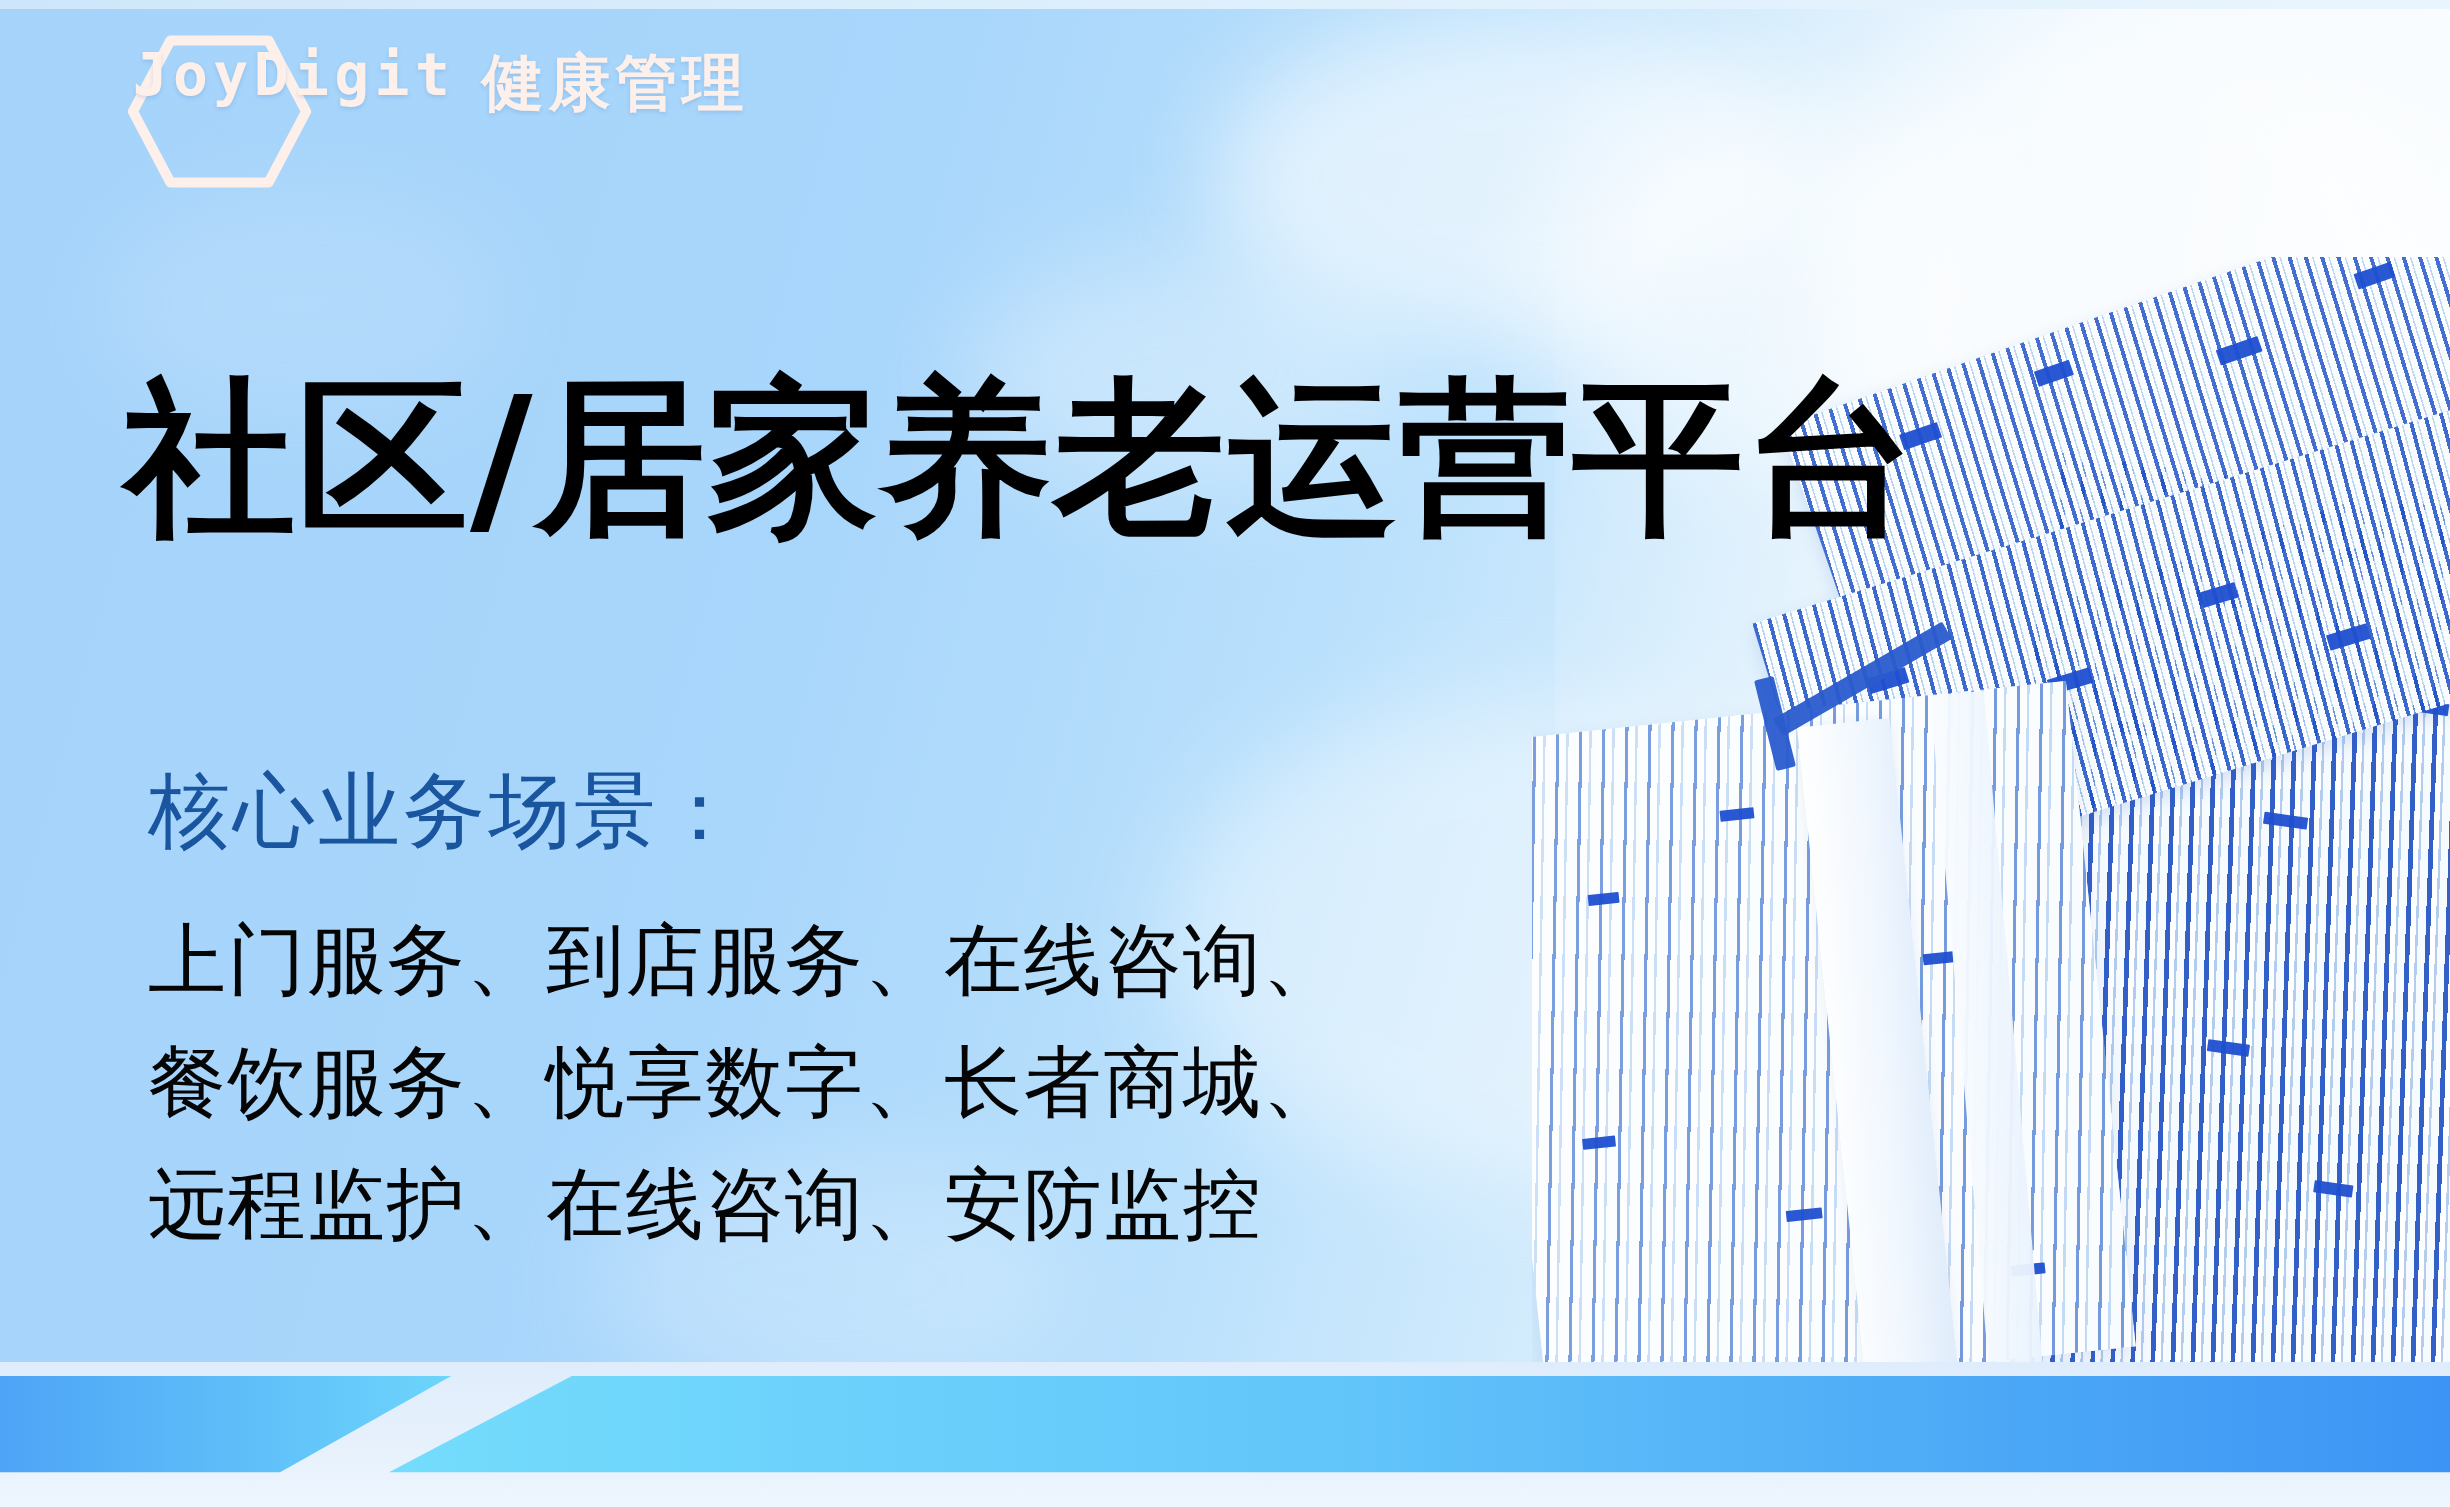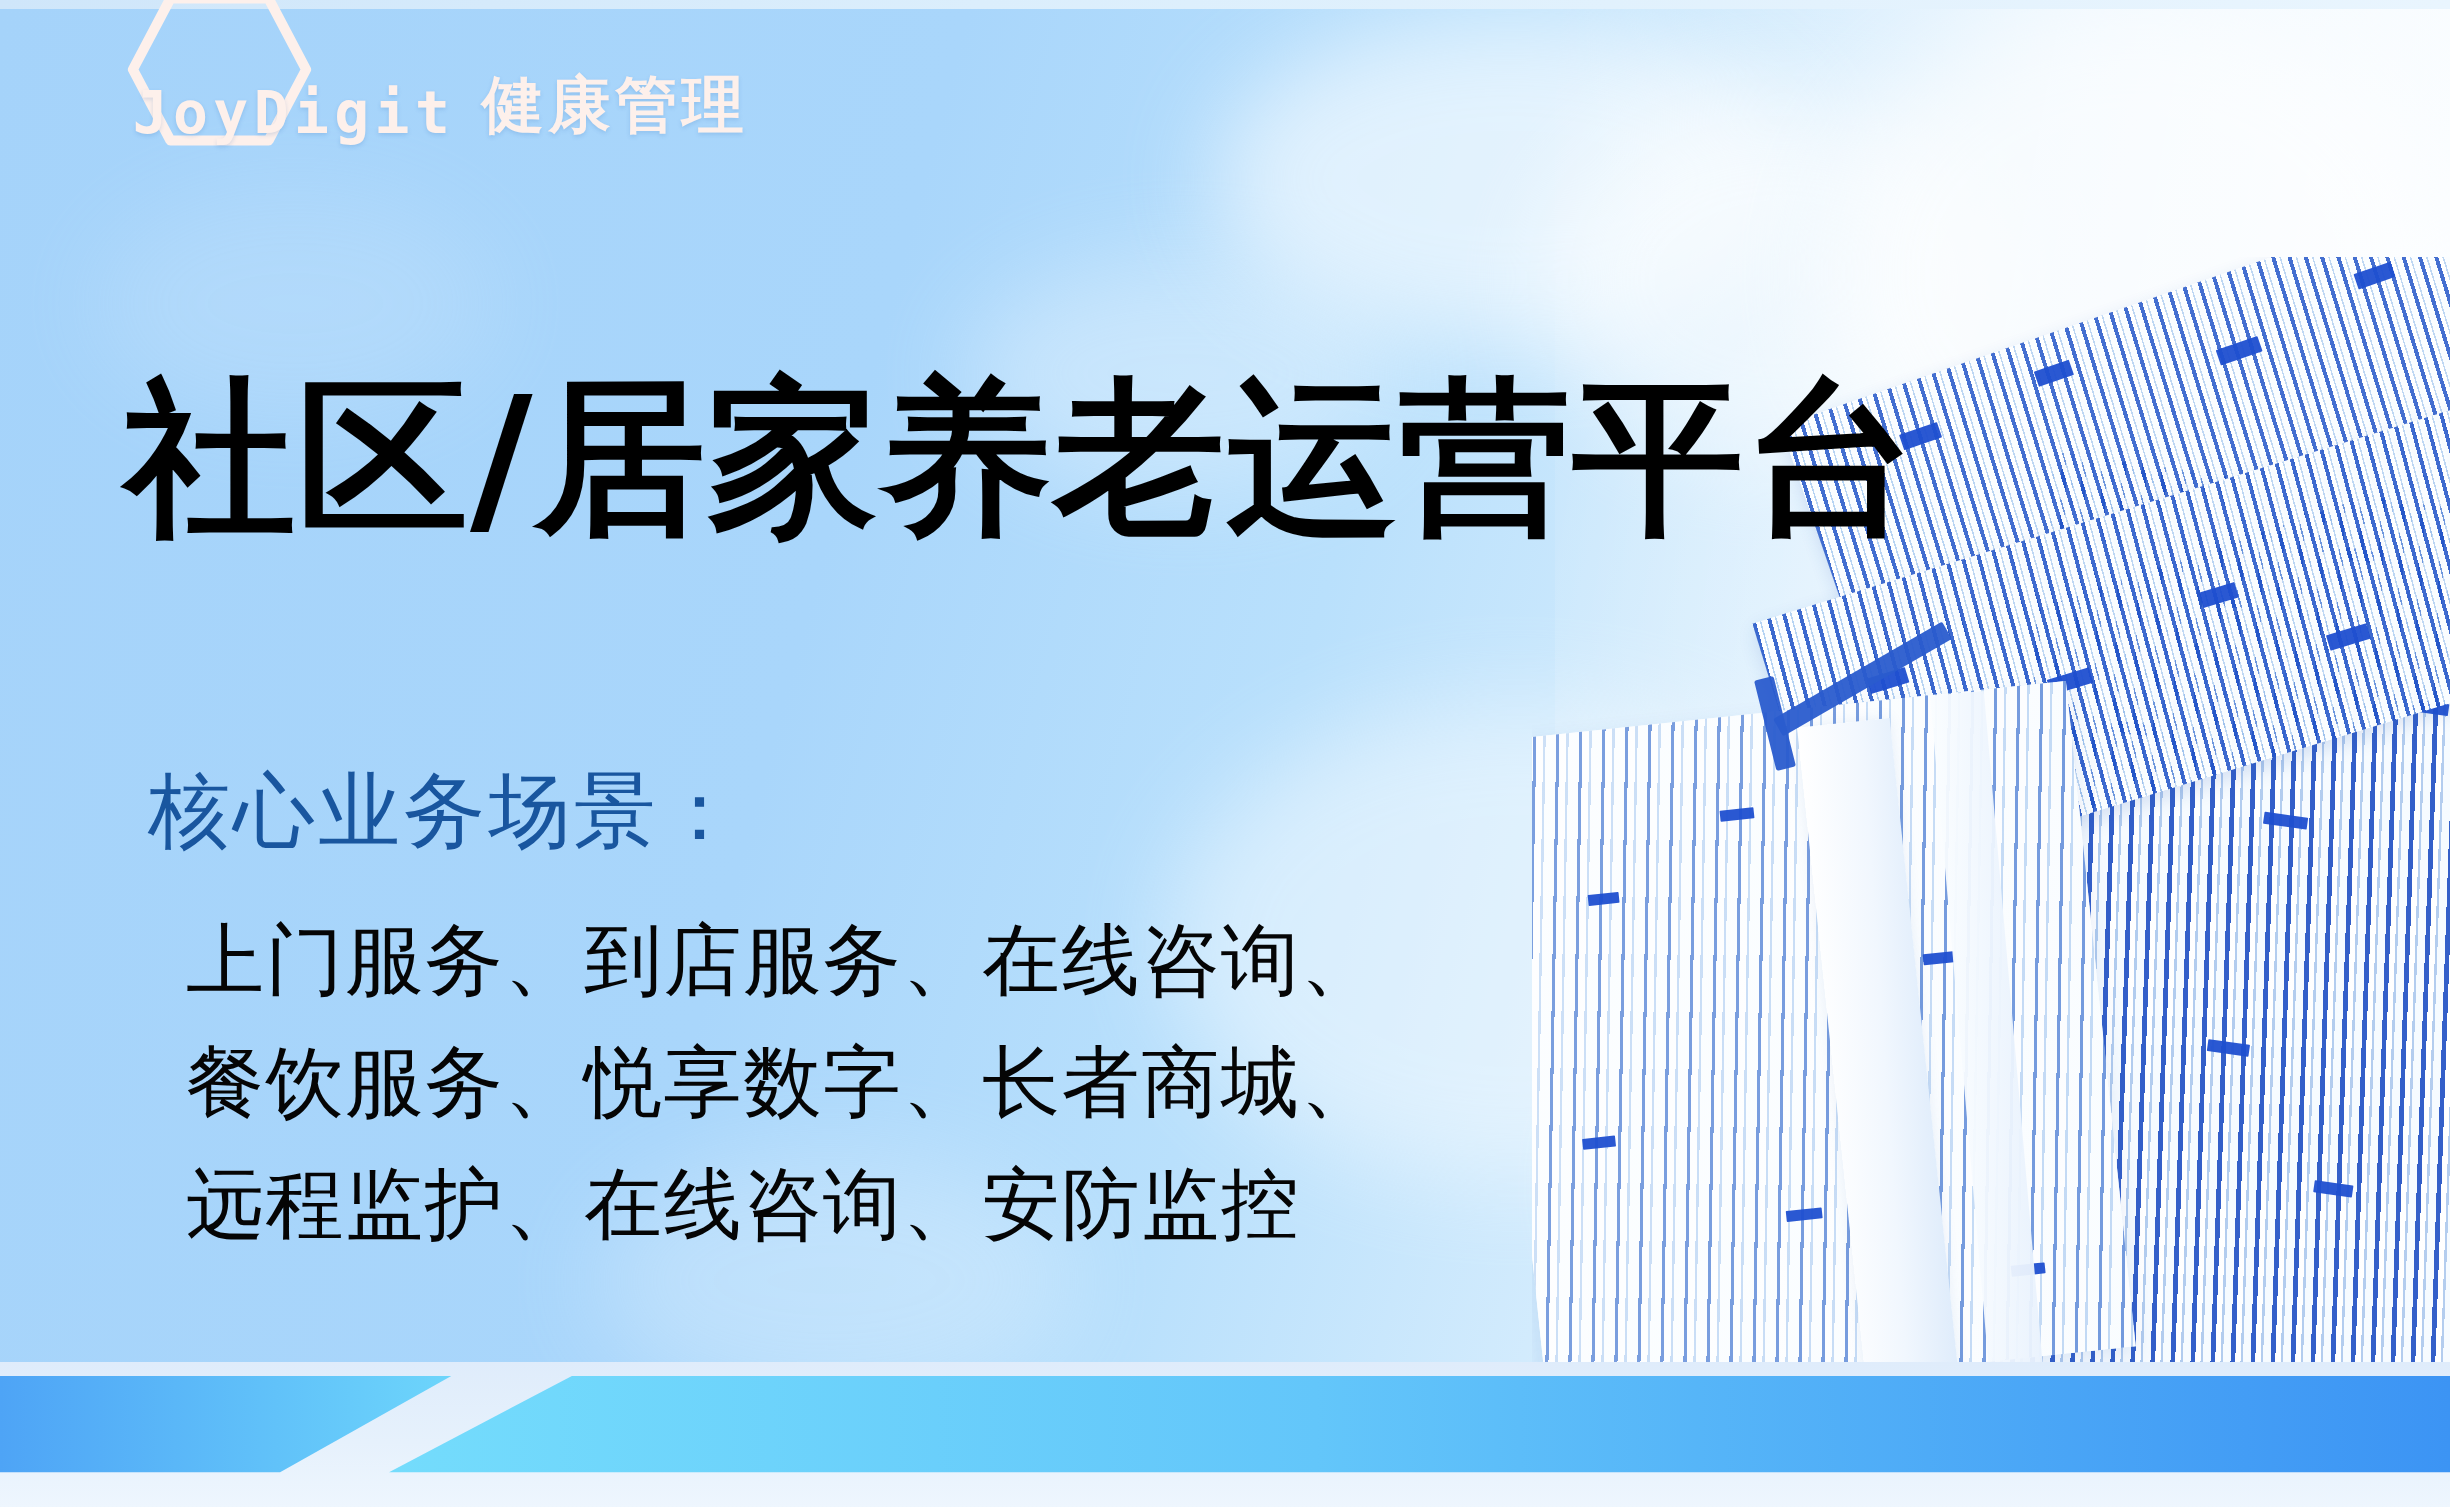--- a/index.html
+++ b/index.html
@@ -89,21 +89,21 @@
   .mullion2{position:absolute;left:459px;top:436px;width:54px;height:700px;
     transform:rotate(-5deg);transform-origin:0% 100%;
     background:linear-gradient(92deg,#fafdff 0%,#e9f2fd 100%);opacity:.95;}
   
   .bracket{position:absolute;left:233px;top:412px;width:195px;height:20px;
     background:#2a5ccd;transform:rotate(-30deg);border-radius:2.3px;opacity:.95;}
   .bracket2{position:absolute;left:233px;top:420px;width:20px;height:93px;
     background:#2a5ccd;transform:rotate(-14deg);border-radius:2.3px;opacity:.95;}
 
   
-  .logo{position:absolute;left:131px;top:54px;height:93px;display:flex;align-items:flex-end;z-index:40;}
+  .logo{position:absolute;left:131px;top:41px;height:93px;display:flex;align-items:flex-start;z-index:40;}
   .logo-mark{position:relative;width:195px;height:148px;margin-left:-9.3px;}
   .logo-mark svg{position:absolute;left:0;top:-27px;}
   .logo-word{position:relative;margin-left:-184px;font-size:58px;font-weight:700;color:#fdf0eb;
     letter-spacing:5.4px;font-family:"DejaVu Sans Mono","Liberation Mono",monospace;
     text-shadow:0 1.6px 4.7px rgba(40,100,180,.18);}
   .logo-cn{margin-left:26.5px;font-size:62px;font-weight:700;color:#fdf0eb;letter-spacing:4.7px;
     font-family:"DejaVu Sans","Liberation Sans",sans-serif;
     text-shadow:0 1.6px 4.7px rgba(40,100,180,.18);}
 
   
@@ -111,21 +111,21 @@
     font-size:168px;line-height:1;font-weight:900;color:#000000;letter-spacing:1.6px;
     font-family:"DejaVu Sans","Liberation Sans",sans-serif;white-space:nowrap;
     transform:scaleX(1.02);transform-origin:left center;}
 
   
   .body-block{position:absolute;left:148px;top:762px;z-index:40;}
   .subhead{font-size:82px;font-weight:400;color:#19569f;letter-spacing:3.1px;line-height:1.2;
     font-family:"DejaVu Sans","Liberation Sans",sans-serif;white-space:nowrap;}
   .lines{margin-top:40px;}
   .line{font-size:78px;font-weight:400;color:#050505;letter-spacing:1.6px;line-height:1.56;
-    font-family:"DejaVu Sans","Liberation Sans",sans-serif;white-space:nowrap;margin-left:38px;}
+    font-family:"DejaVu Sans","Liberation Sans",sans-serif;white-space:nowrap;}
 
   
   .footer{position:absolute;left:0;bottom:0;width:100%;height:146px;z-index:50;
     background:linear-gradient(180deg,#dfecfb 0%,#e6f1fc 55%,#eef6fe 100%);}
   .footer svg{position:absolute;left:0;top:0;width:100%;height:100%;}
 </style>
 </head>
 <body>
 
 <div id="slide">

